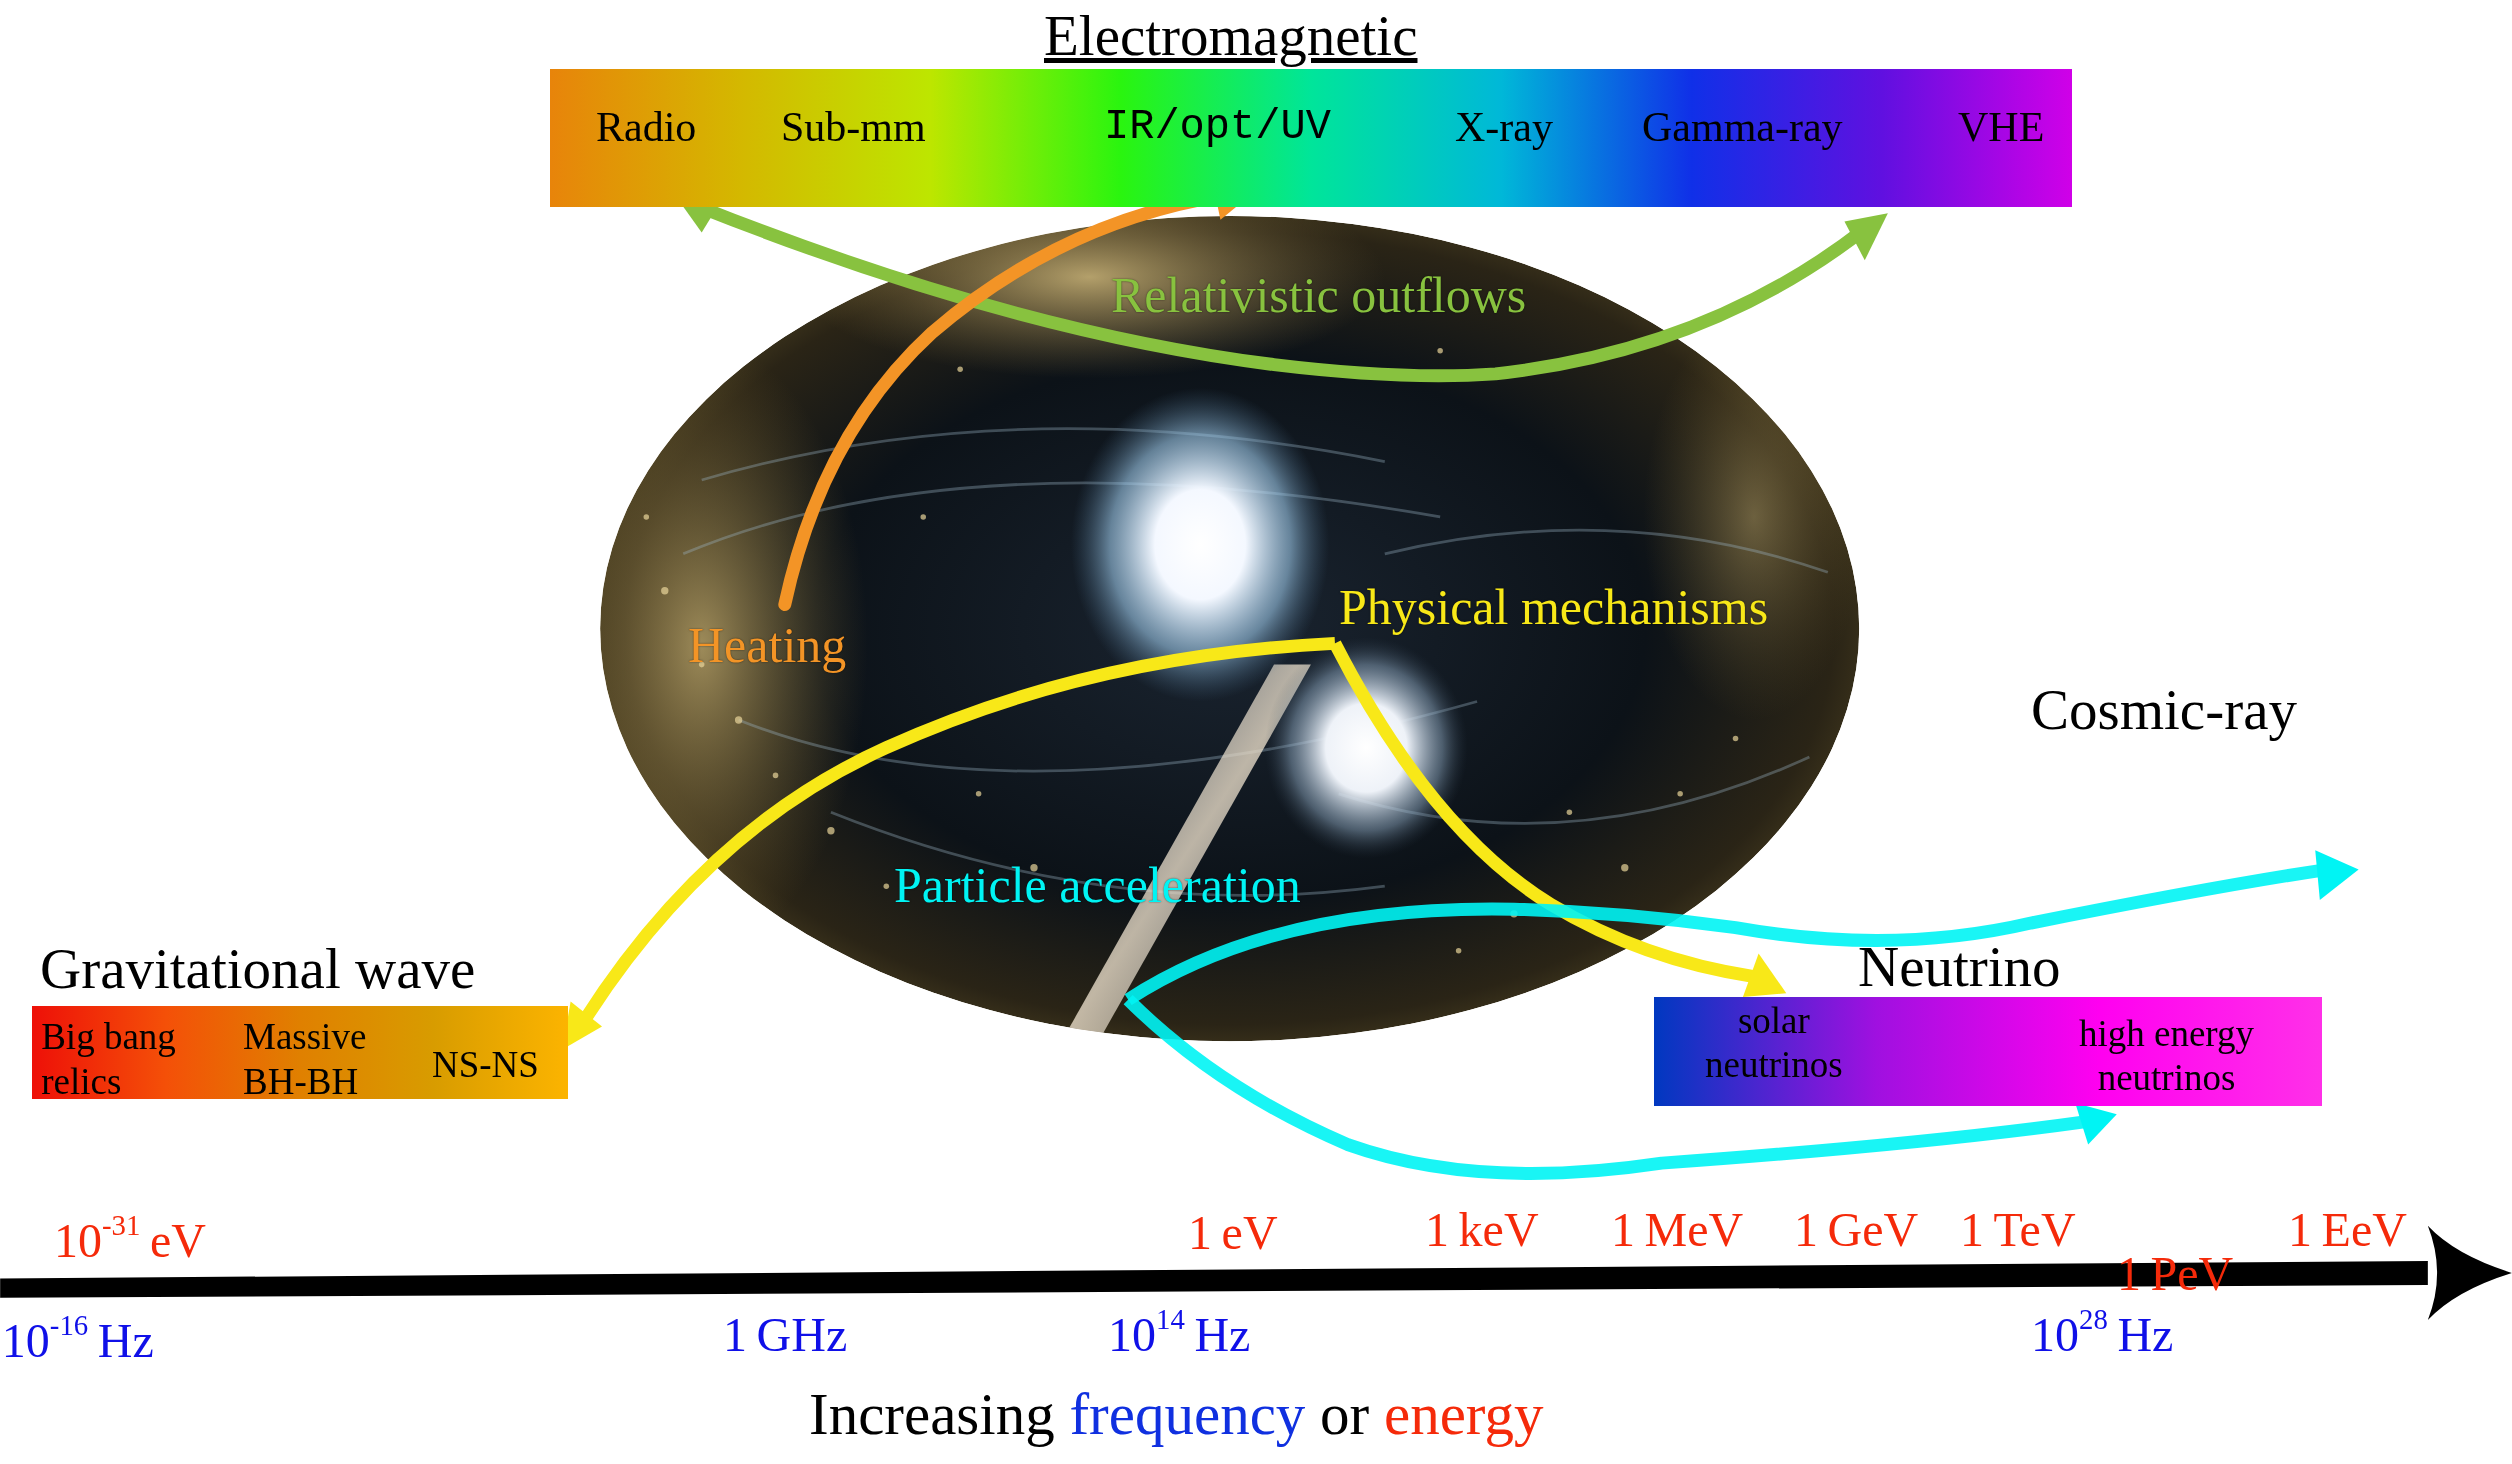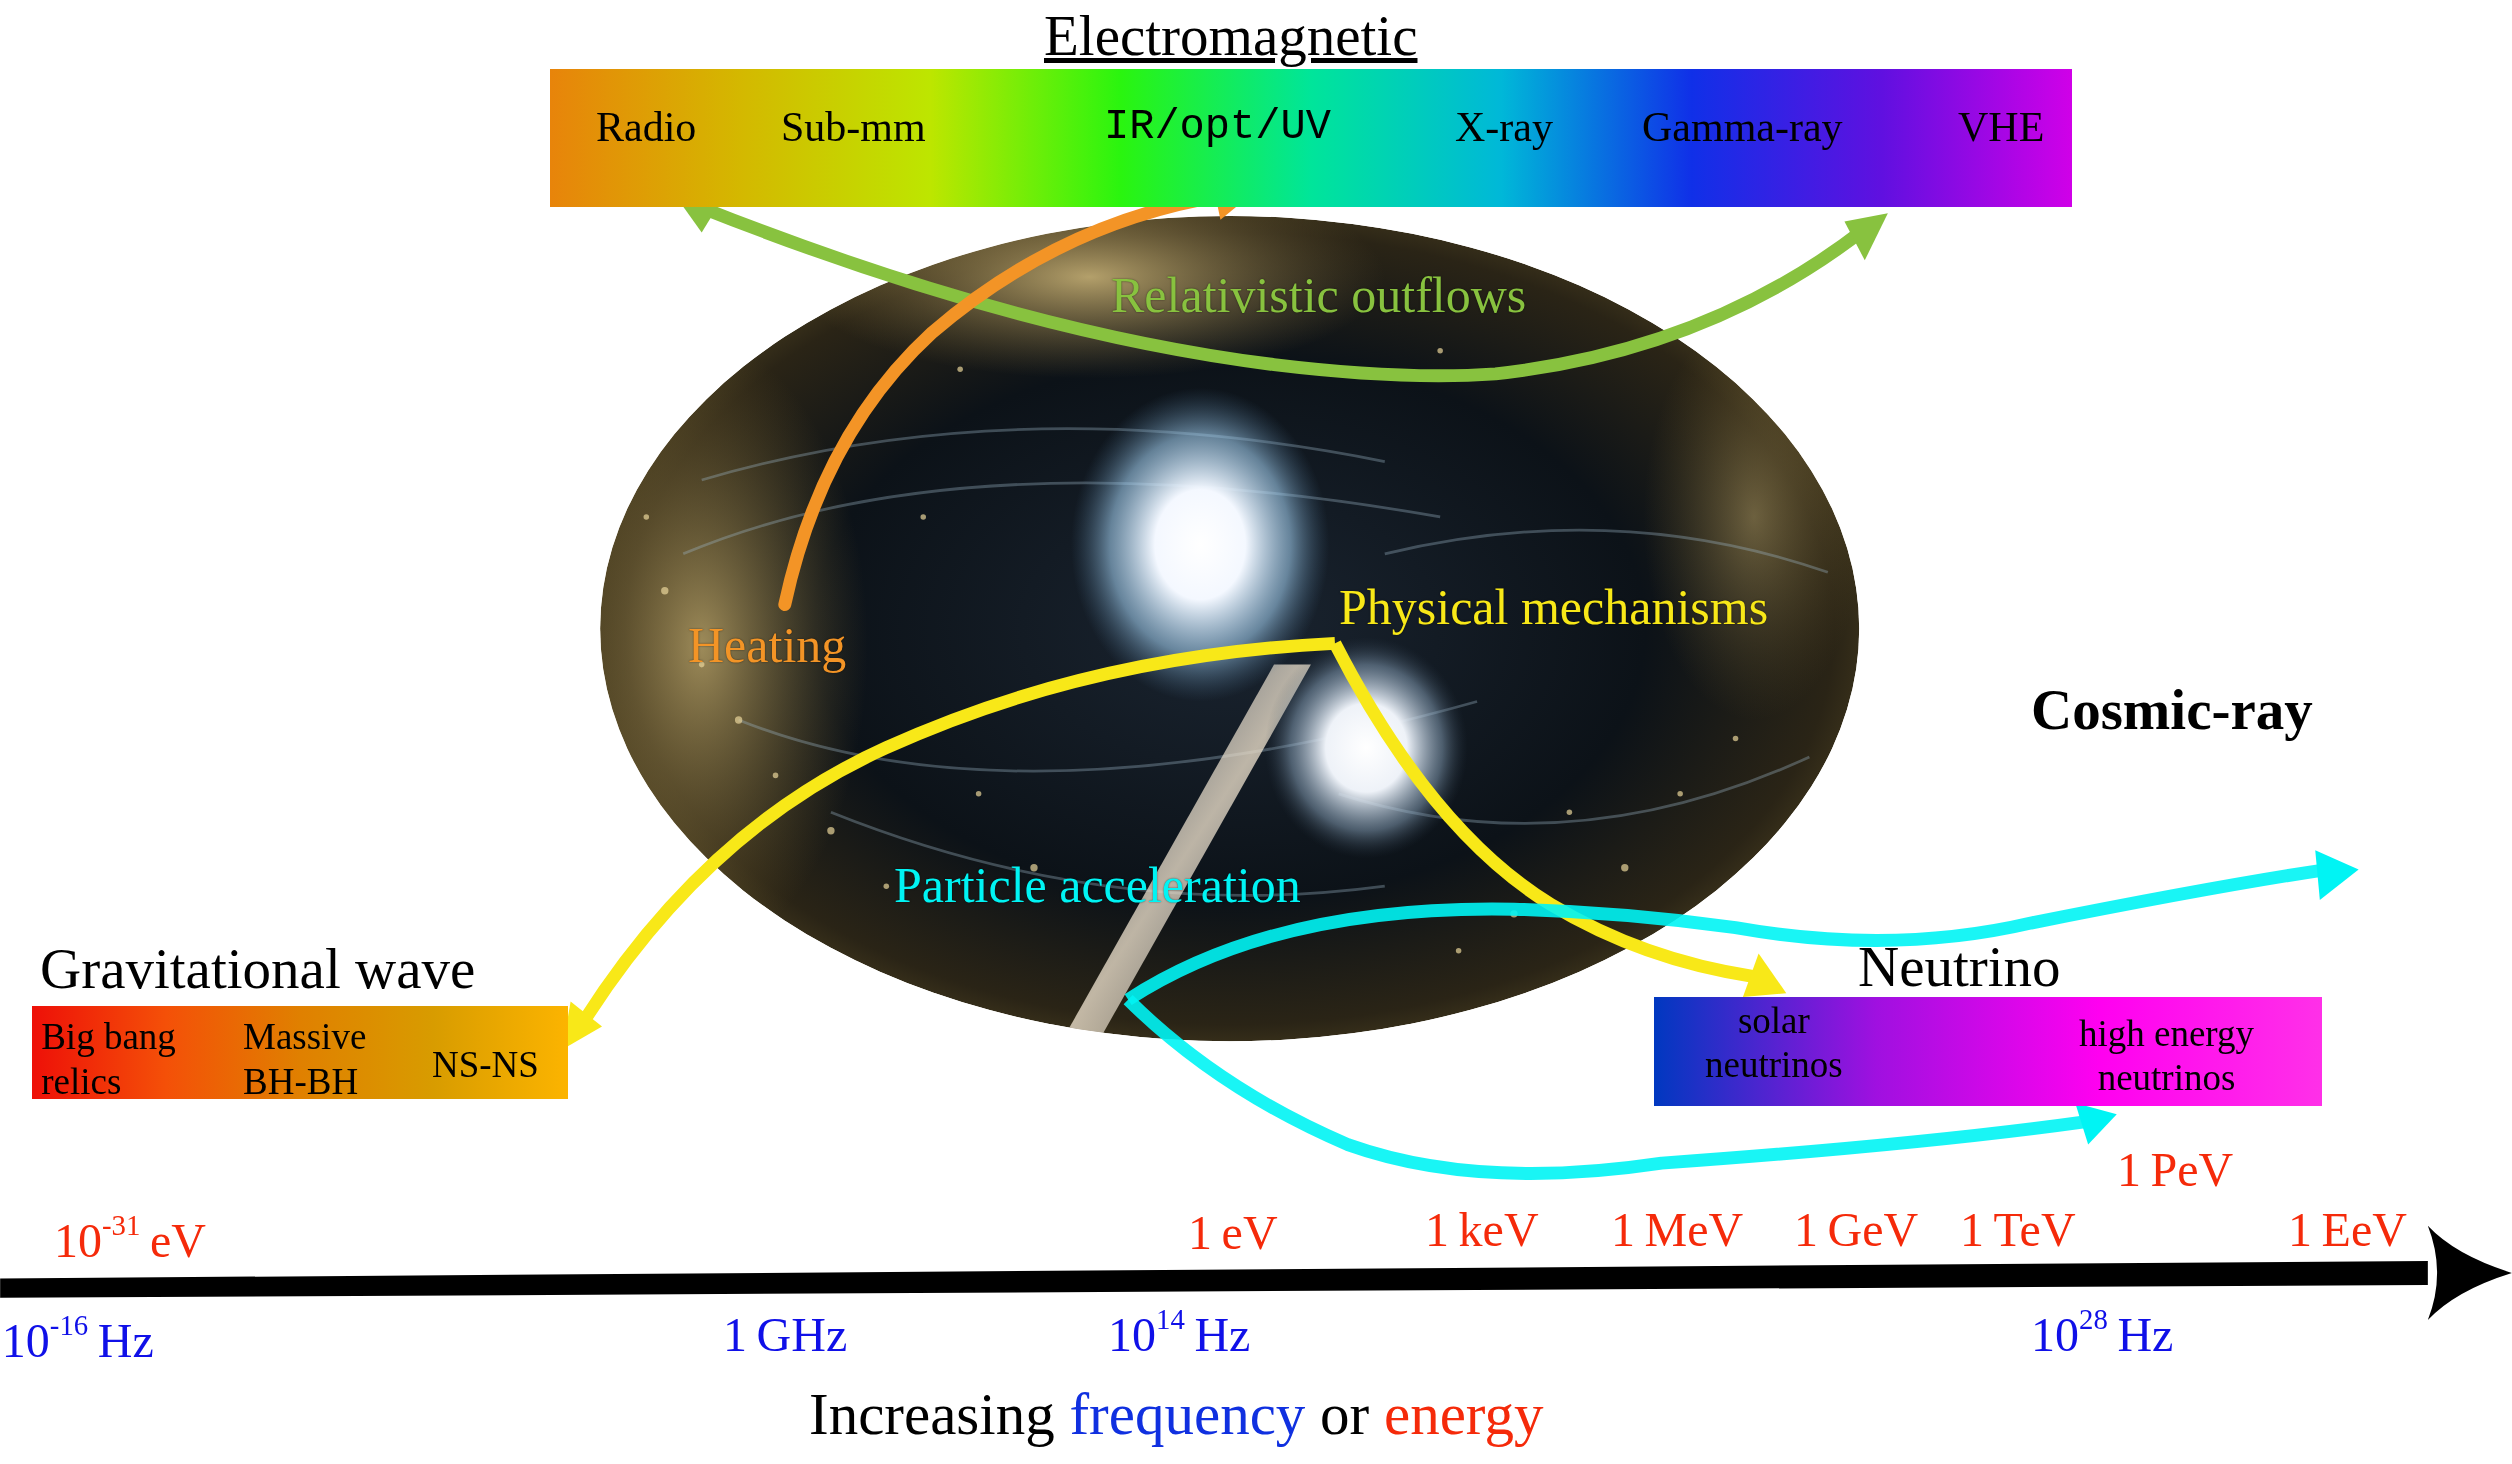--- a/index.html
+++ b/index.html
@@ -156,21 +156,21 @@
       <span>Big bang</span><br>
       <span>relics</span>
     </span>
     <span class="band-label small" style="left:211px; top:9.2px; text-align:left;">
       <span>Massive</span><br>
       <span>BH-BH</span>
     </span>
     <span class="band-label small" style="left:400px; top:37px;">NS-NS</span>
   </div>
 
-  <div class="abs title" style="left:2031px; top:681px;font-weight:bold;">Cosmic-ray</div>
+  <div class="abs title" style="left:2031px; top:681px;">Cosmic-ray</div>
 
   <div class="abs title" style="left:1858px; top:938px;">Neutrino</div>
   <div class="band" id="nu-band" style="left: 1654px; top: 997px; width: 668px; height: 109px; background: linear-gradient(to right, rgb(0, 56, 192), rgb(160, 16, 224), rgb(255, 0, 240), rgb(255, 48, 232));">
     <span class="band-label small" style="left:51px; top:1.8px;">
       <span>solar</span><br>
       <span>neutrinos</span>
     </span>
     <span class="band-label small" style="left:425px; top:14.8px;">
       <span>high energy</span><br>
       <span>neutrinos</span>
@@ -193,21 +193,21 @@
   </div>
   <div class="tick energy" style="left:1611px; top:1206px;">
     <span>1</span> <span>MeV</span>
   </div>
   <div class="tick energy" style="left:1794px; top:1206px;">
     <span>1</span> <span>GeV</span>
   </div>
   <div class="tick energy" style="left:1960px; top:1206px;">
     <span>1</span> <span>TeV</span>
   </div>
-  <div class="tick energy" style="left:2117px; top:1146px;">
+  <div class="tick energy" style="left:2117px; top:1250px;">
     <span>1</span> <span>PeV</span>
   </div>
   <div class="tick energy" style="left:2288px; top:1206px;">
     <span>1</span> <span>EeV</span>
   </div>
 
   <div class="tick freq" style="left:1.8px; top:1317px;">
     <span>10</span><sup>-16</sup> <span>Hz</span>
   </div>
   <div class="tick freq" style="left:723px; top:1311px;">

